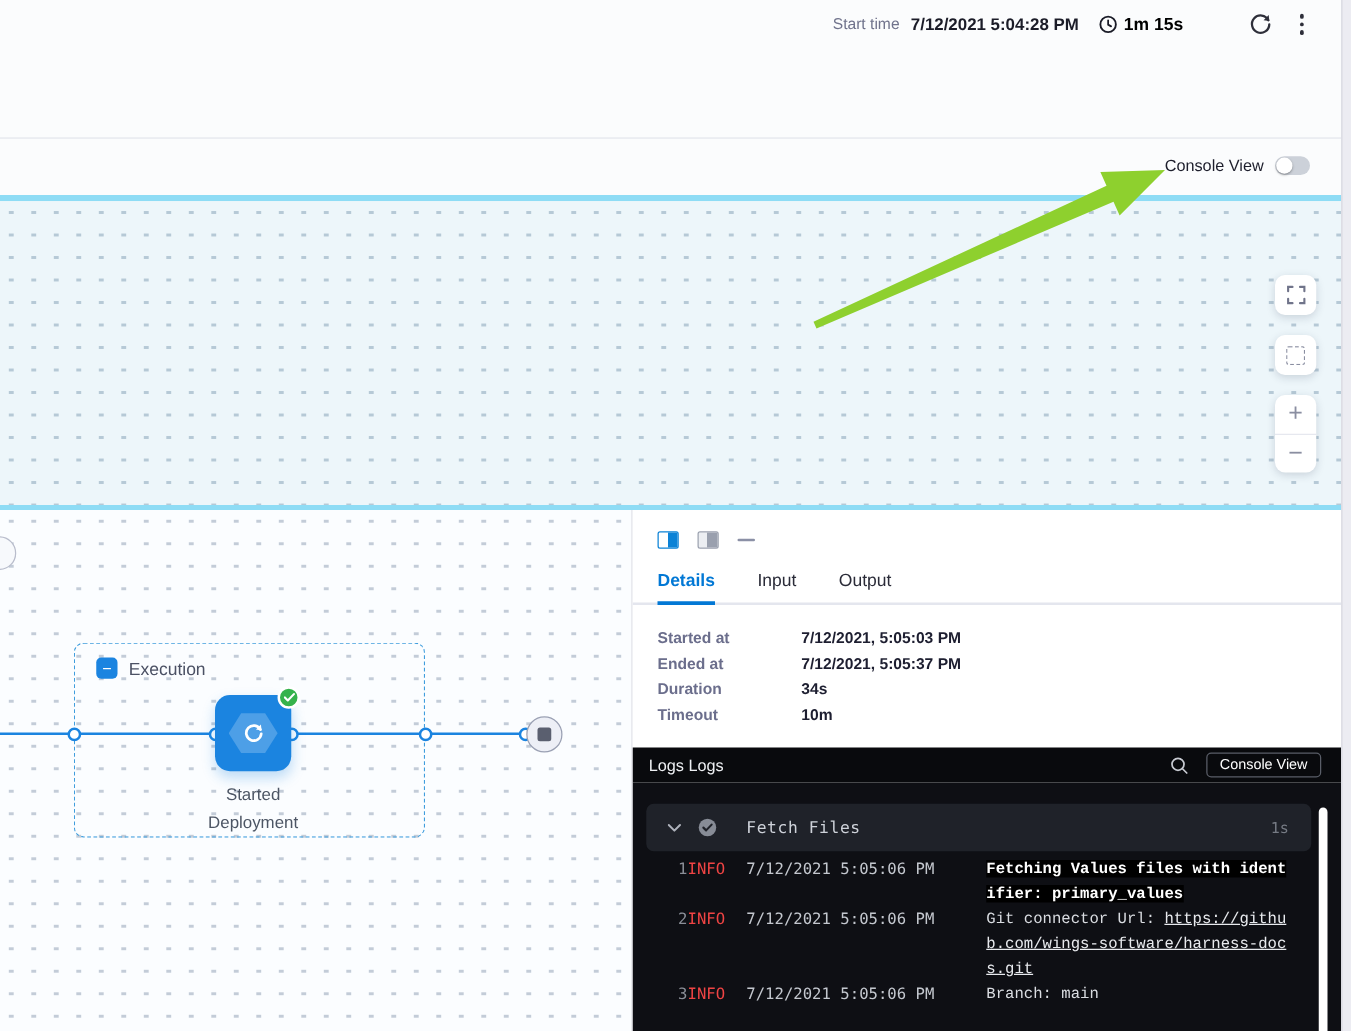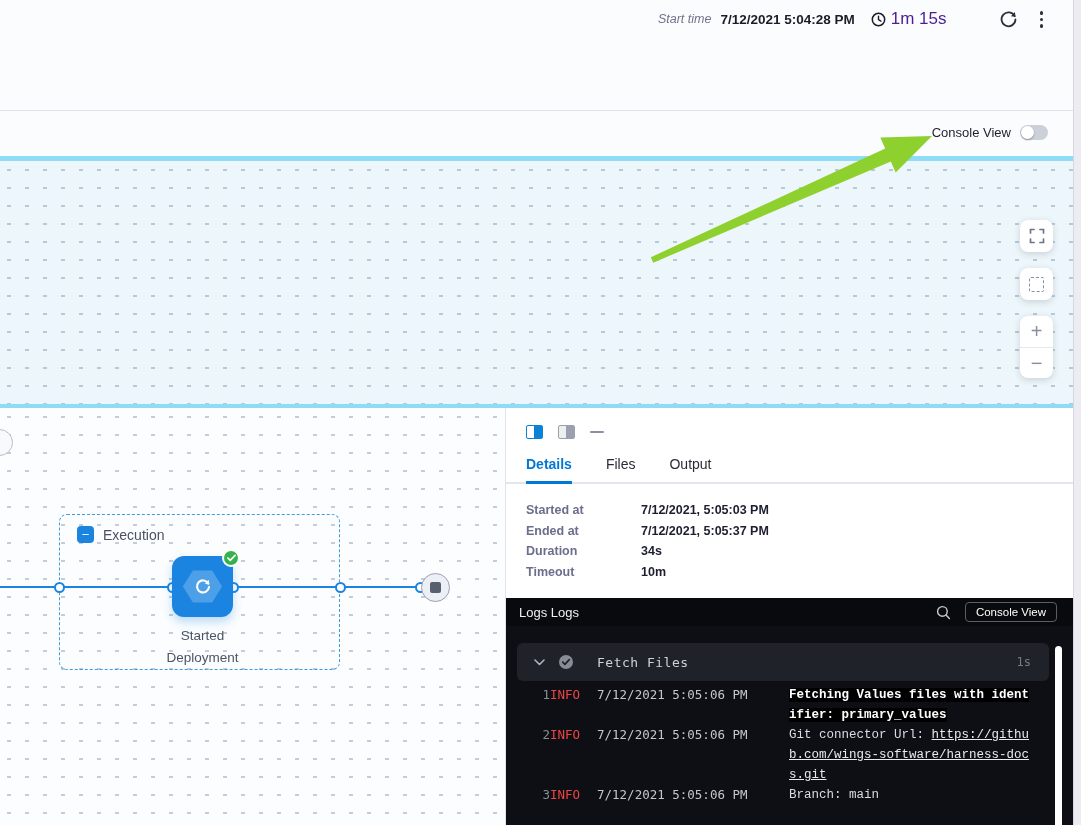--- a/index.html
+++ b/index.html
@@ -6,24 +6,24 @@
   html,body { width:1081px; height:825px; overflow:hidden; }
   body { font-family:"Liberation Sans", sans-serif; position:relative; background:#fbfcfd; }
 
   .main { position:absolute; left:0; top:0; width:1073px; height:825px; }
   .right-strip { position:absolute; right:0; top:0; width:8px; height:825px;
     background:#ececf2; border-left:1px solid #d7d7e0; }
 
   
   .top-bar { height:111px; background:#fbfcfd; border-bottom:1px solid #e0e1e9; position:relative; }
   .time-cluster { position:absolute; top:9px; right:28px; display:flex; align-items:center; }
-  .start-time-label { font-size:12.5px; color:#70738c; margin-right:9px;font-style:italic; }
+  .start-time-label { font-size:12.5px; color:#70738c; margin-right:9px; }
   .start-time-value { font-size:13.5px; color:#1b1c28; font-weight:bold; }
   .clock-icon { margin-left:16px; margin-right:5px; display:flex; }
-  .elapsed { font-size:17px; color:#4c1d95; font-weight:normal; }
+  .elapsed { font-size:14px; color:#000000; font-weight:bold; }
   .refresh-btn { margin-left:52px; display:flex; cursor:pointer; }
   .kebab-btn { margin-left:20px; display:flex; flex-direction:column; gap:3px; cursor:pointer; padding:2px; }
   .kebab-btn i { width:3.5px; height:3.5px; border-radius:50%; background:#2e2f3a; }
 
   
   .sub-bar { height:45px; background:#fbfcfd; position:relative; }
   .console-toggle-wrap { position:absolute; top:14px; right:25px; display:flex; align-items:center; gap:9px; }
   .console-label { font-size:13px; color:#1d1e2c; font-weight:500; }
   .toggle { width:28px; height:15px; border-radius:8px; background:#ccd1d9; position:relative; cursor:pointer; }
   .toggle .knob { position:absolute; left:1px; top:1px; width:13px; height:13px; border-radius:50%;
@@ -237,21 +237,21 @@
       <div class="panel-header">
         <div class="panel-icons">
           <span class="icon-split-active"></span>
           <span class="icon-split-inactive"></span>
           <span class="icon-minimize"></span>
         </div>
       </div>
 
       <div class="tabs-row">
         <div class="tab active">Details</div>
-        <div class="tab">Files</div>
+        <div class="tab">Input</div>
         <div class="tab">Output</div>
       </div>
 
       <div class="details-grid">
         <div class="detail-row">
           <span class="detail-label">Started at</span>
           <span class="detail-value">7/12/2021, 5:05:03 PM</span>
         </div>
         <div class="detail-row">
           <span class="detail-label">Ended at</span>

